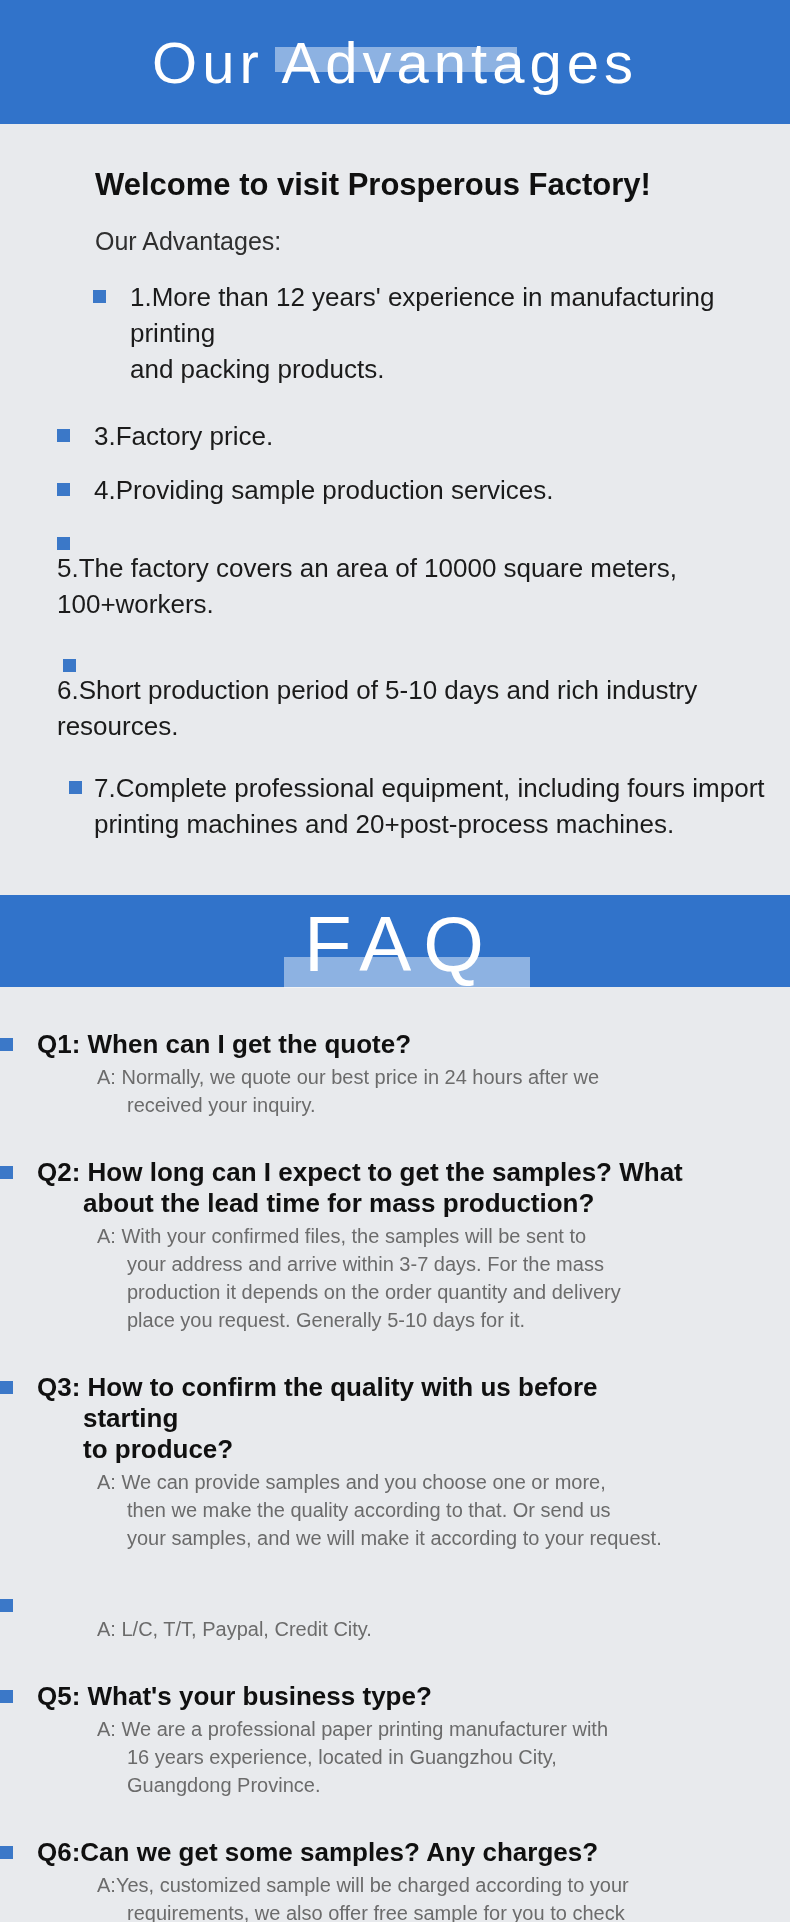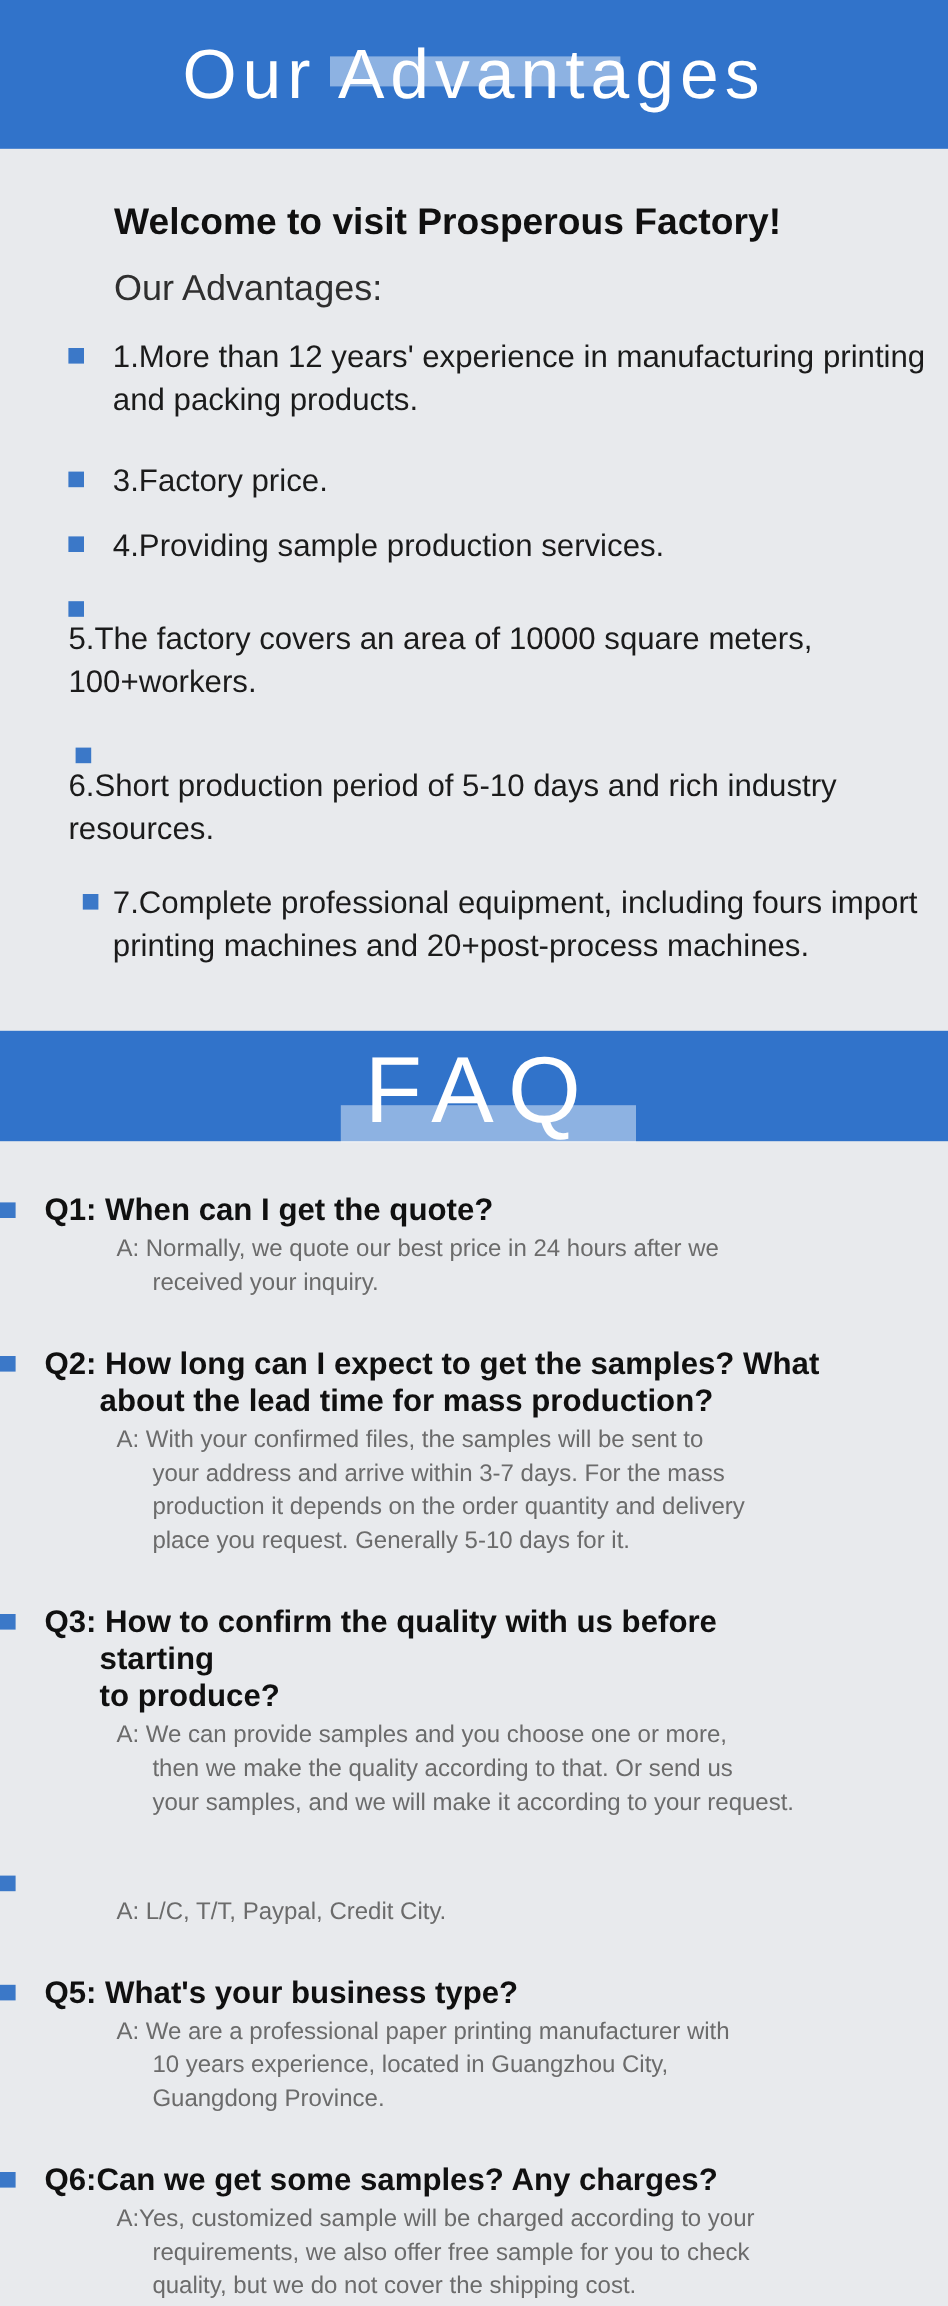--- a/index.html
+++ b/index.html
@@ -35,29 +35,29 @@
   }
   .banner-top .banner-title{font-size:58px;letter-spacing:5px;}
   .banner-faq .banner-title{font-size:78px;letter-spacing:12px;padding:6px 0 0 10px;}
   
   .advantages{padding:42px 16px 35px 0;}
   .welcome{
     margin:0 40px 0 95px;font-size:31px;font-weight:700;
     color:var(--question-text);line-height:37px;
   }
   .subtitle{
-    margin:20px 40px 15px 95px;font-size:30px;font-weight:400;
+    margin:20px 40px 15px 95px;font-size:25px;font-weight:400;
     color:var(--subtitle-text);line-height:36px;
   }
   .adv-list{list-style:none;margin-top:20px;}
   .adv-item{
     display:flex;align-items:flex-start;padding-left:57px;
     margin-bottom:18px;
   }
-  .adv-item.mb-lg{margin-bottom:31px;}
+  .adv-item.mb-lg{margin-bottom:31px;margin-left:36px;}
   .adv-item.mb-md{margin-bottom:26px;flex-direction:column;}
   .bullet{
     flex:0 0 13px;width:13px;height:13px;background:var(--bullet-blue);
     margin-top:11px;margin-right:24px;
   }
   .shift1 .bullet{position:relative;left:6px;}
   .shift2 .bullet{position:relative;left:12px;}
   .adv-text{
     font-size:26px;line-height:36px;color:var(--item-text);
     white-space:pre-line;max-width:680px;
@@ -169,21 +169,21 @@
       </div>
       <p class="a-text">A: L/C, T/T, Paypal, Credit City.</p>
     </div>
 
     <div class="faq-item">
       <div class="q-row">
         <span class="bullet"></span>
         <span class="q-text">Q5: What's your business type?</span>
       </div>
       <p class="a-text">A: We are a professional paper printing manufacturer with
-10 years experience, located in Guangzhou City,
+16 years experience, located in Guangzhou City,
 Guangdong Province.</p>
     </div>
 
     <div class="faq-item">
       <div class="q-row">
         <span class="bullet"></span>
         <span class="q-text">Q6:Can we get some samples? Any charges?</span>
       </div>
       <p class="a-text">A:Yes, customized sample will be charged according to your
 requirements, we also offer free sample for you to check

